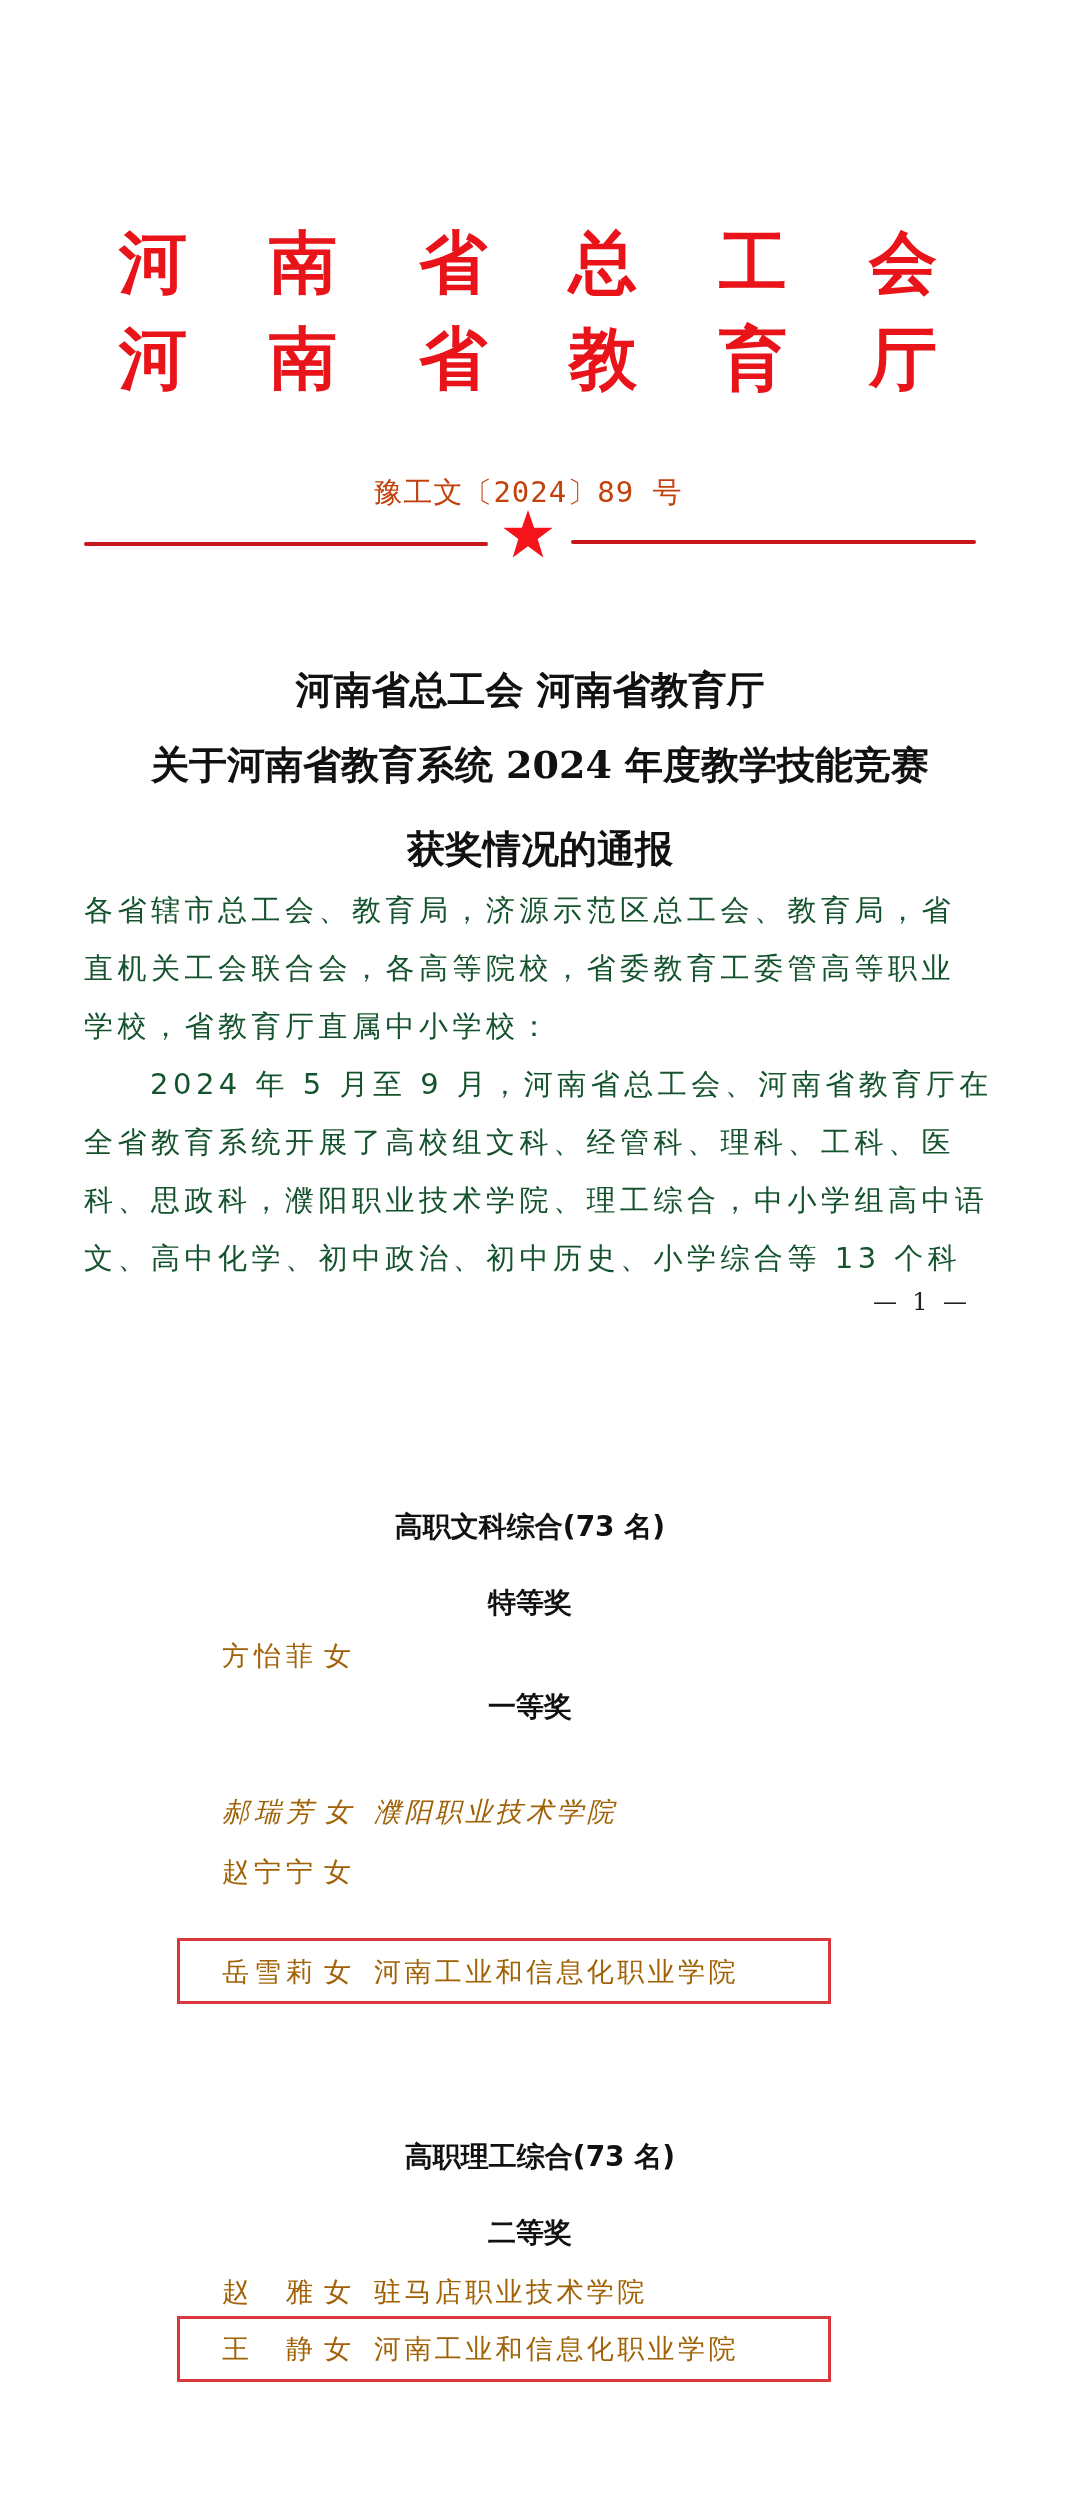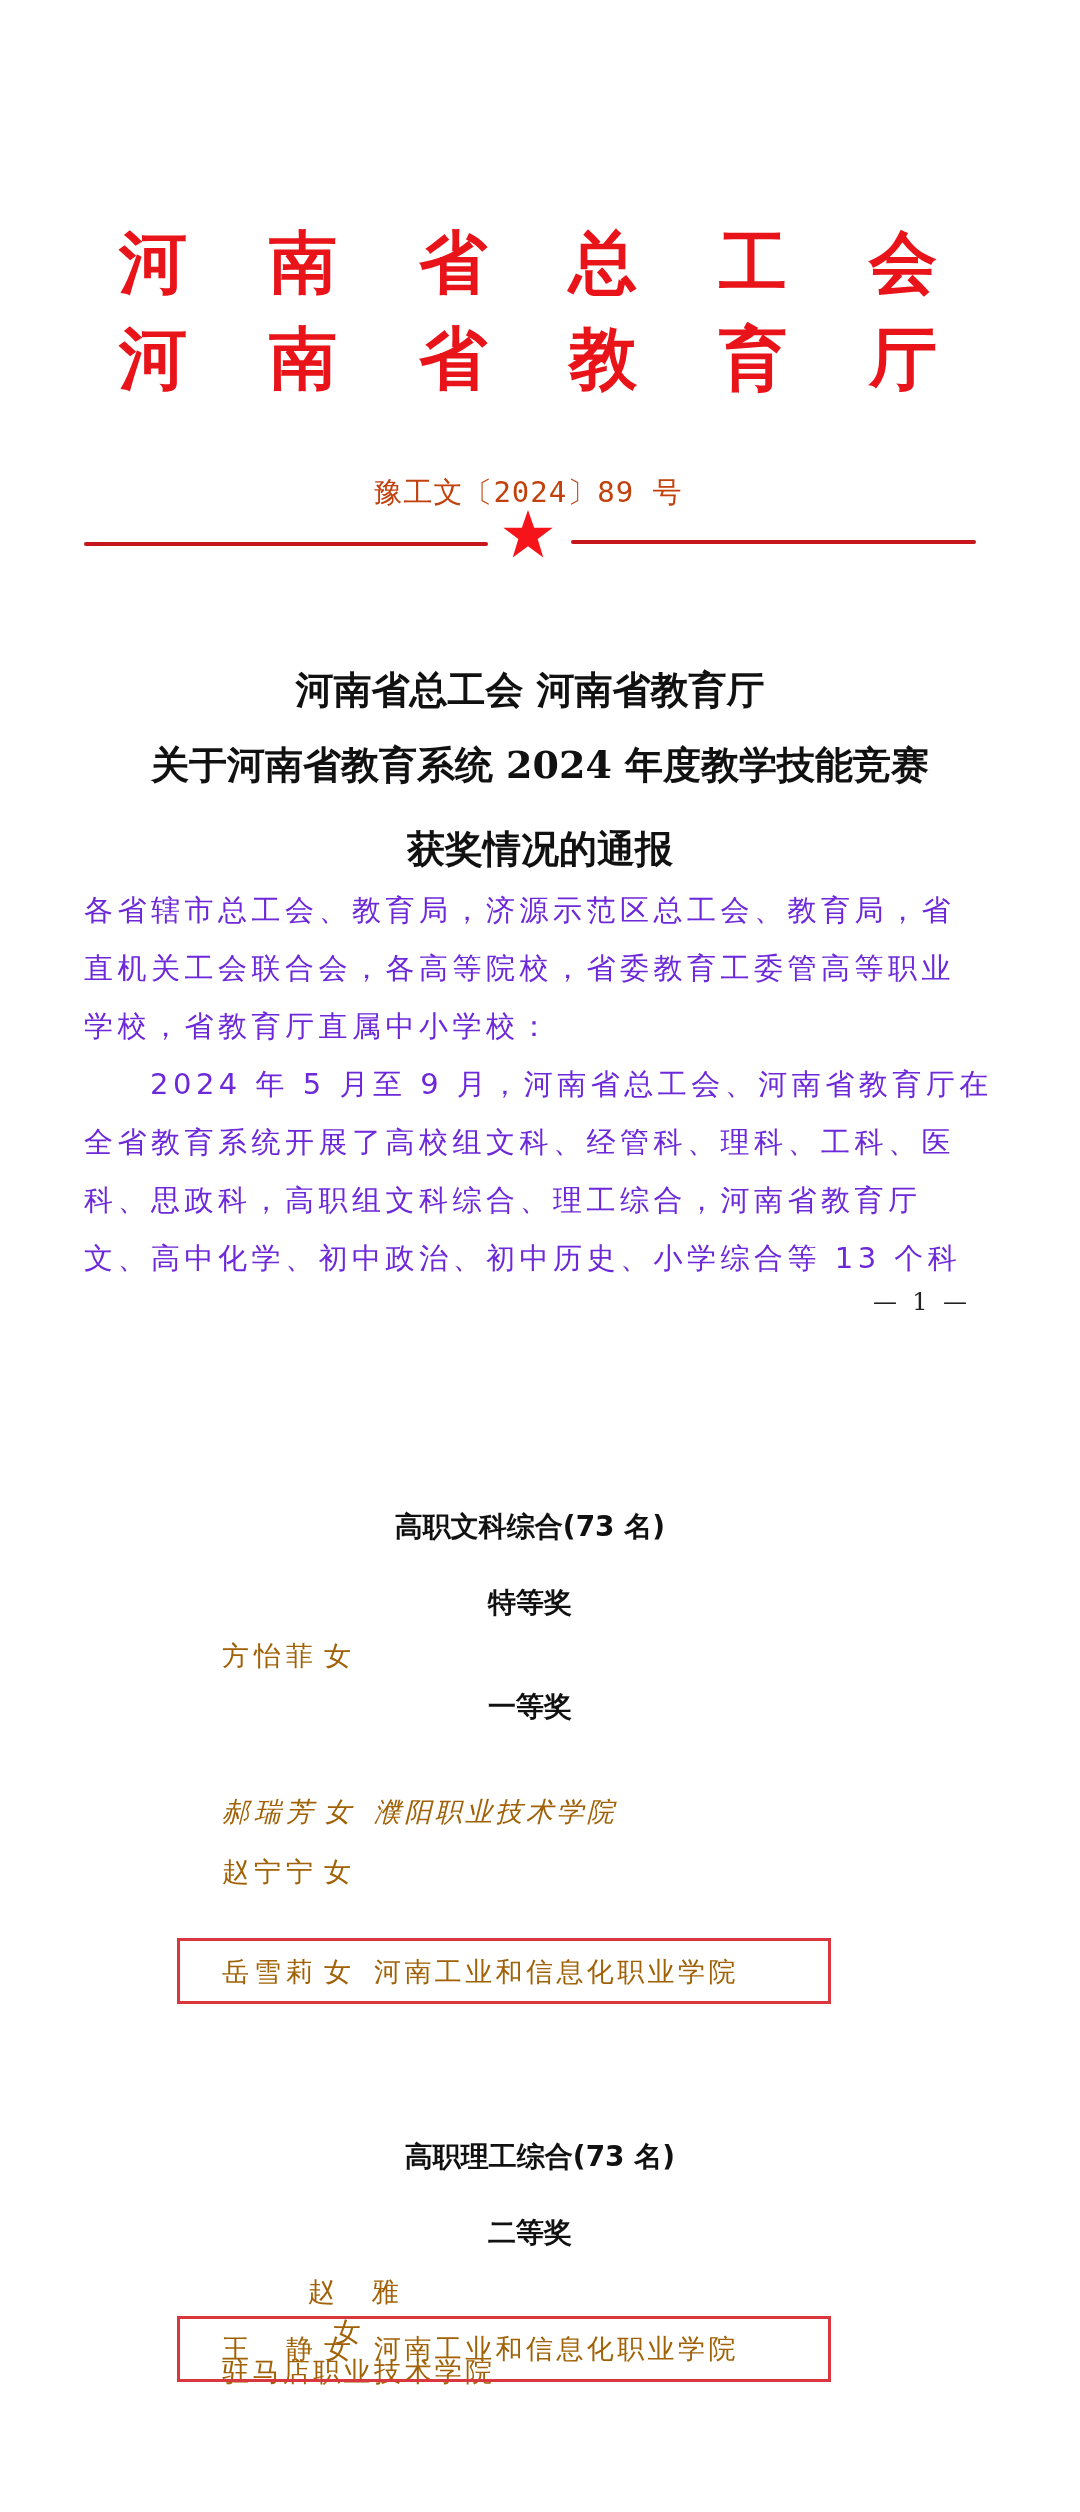--- a/index.html
+++ b/index.html
@@ -80,21 +80,21 @@
     #title3 { top: 810px; margin-top: 14px; }
 
     
     .body-line {
       position: absolute;
       left: 84px;
       width: 900px;
       font-family: "DejaVu Sans", "Liberation Sans", sans-serif;
       font-size: 29px;
       line-height: 40px;
-      color: #6d28d9;
+      color: #14532d;
       letter-spacing: 4.5px;
       white-space: nowrap;
     }
     #p1l1 { top: 890px; }
     #p1l2 { top: 948px; }
     #p1l3 { top: 1006px; }
     #p2l1 { top: 1064px; left: 150px; }
     #p2l2 { top: 1122px; }
     #p2l3 { top: 1180px; }
     #p2l4 { top: 1238px; }
@@ -154,21 +154,21 @@
       white-space: nowrap;
     }
     .winner-row .name { display: inline-block; width: 102px; letter-spacing: 5px; }
     .winner-row .gender { display: inline-block; width: 50px; }
     .winner-row .school { display: inline-block; letter-spacing: 3.4px; }
 
     #w-fang  { top: 1636px; }
     #w-hao   { top: 1792px; font-style: italic; }
     #w-zhaon { top: 1852px; }
     #w-yue   { top: 1952px; }
-    #w-zhaoy { top: 2272px; flex-direction: column; }
+    #w-zhaoy { top: 2272px; }
     #w-wang  { top: 2329px; }
 
     .highlight-box {
       position: absolute;
       left: 177px;
       width: 654px;
       height: 66px;
       border: 3px solid #d9363e;
       box-sizing: border-box;
     }
@@ -205,21 +205,21 @@
 
 <div class="title-line" id="title1">河南省总工会 河南省教育厅</div>
 <div class="title-line" id="title2">关于河南省教育系统 2024 年度教学技能竞赛</div>
 <div class="title-line" id="title3">获奖情况的通报</div>
 
 <div class="body-line" id="p1l1">各省辖市总工会、教育局，济源示范区总工会、教育局，省</div>
 <div class="body-line" id="p1l2">直机关工会联合会，各高等院校，省委教育工委管高等职业</div>
 <div class="body-line" id="p1l3">学校，省教育厅直属中小学校：</div>
 <div class="body-line" id="p2l1">2024 年 5 月至 9 月，河南省总工会、河南省教育厅在</div>
 <div class="body-line" id="p2l2">全省教育系统开展了高校组文科、经管科、理科、工科、医</div>
-<div class="body-line" id="p2l3">科、思政科，高职组文科综合、理工综合，河南省教育厅</div>
+<div class="body-line" id="p2l3">科、思政科，濮阳职业技术学院、理工综合，中小学组高中语</div>
 <div class="body-line" id="p2l4">文、高中化学、初中政治、初中历史、小学综合等 13 个科</div>
 
 <div class="page-number">—  1  —</div>
 
 <div class="section-heading" id="sec1-heading">高职文科综合(73 名)</div>
 <div class="award-level" id="sec1-special">特等奖</div>
 
 <div class="winner-row" id="w-fang">
   <span class="name">方怡菲</span>
   <span class="gender">女</span>

